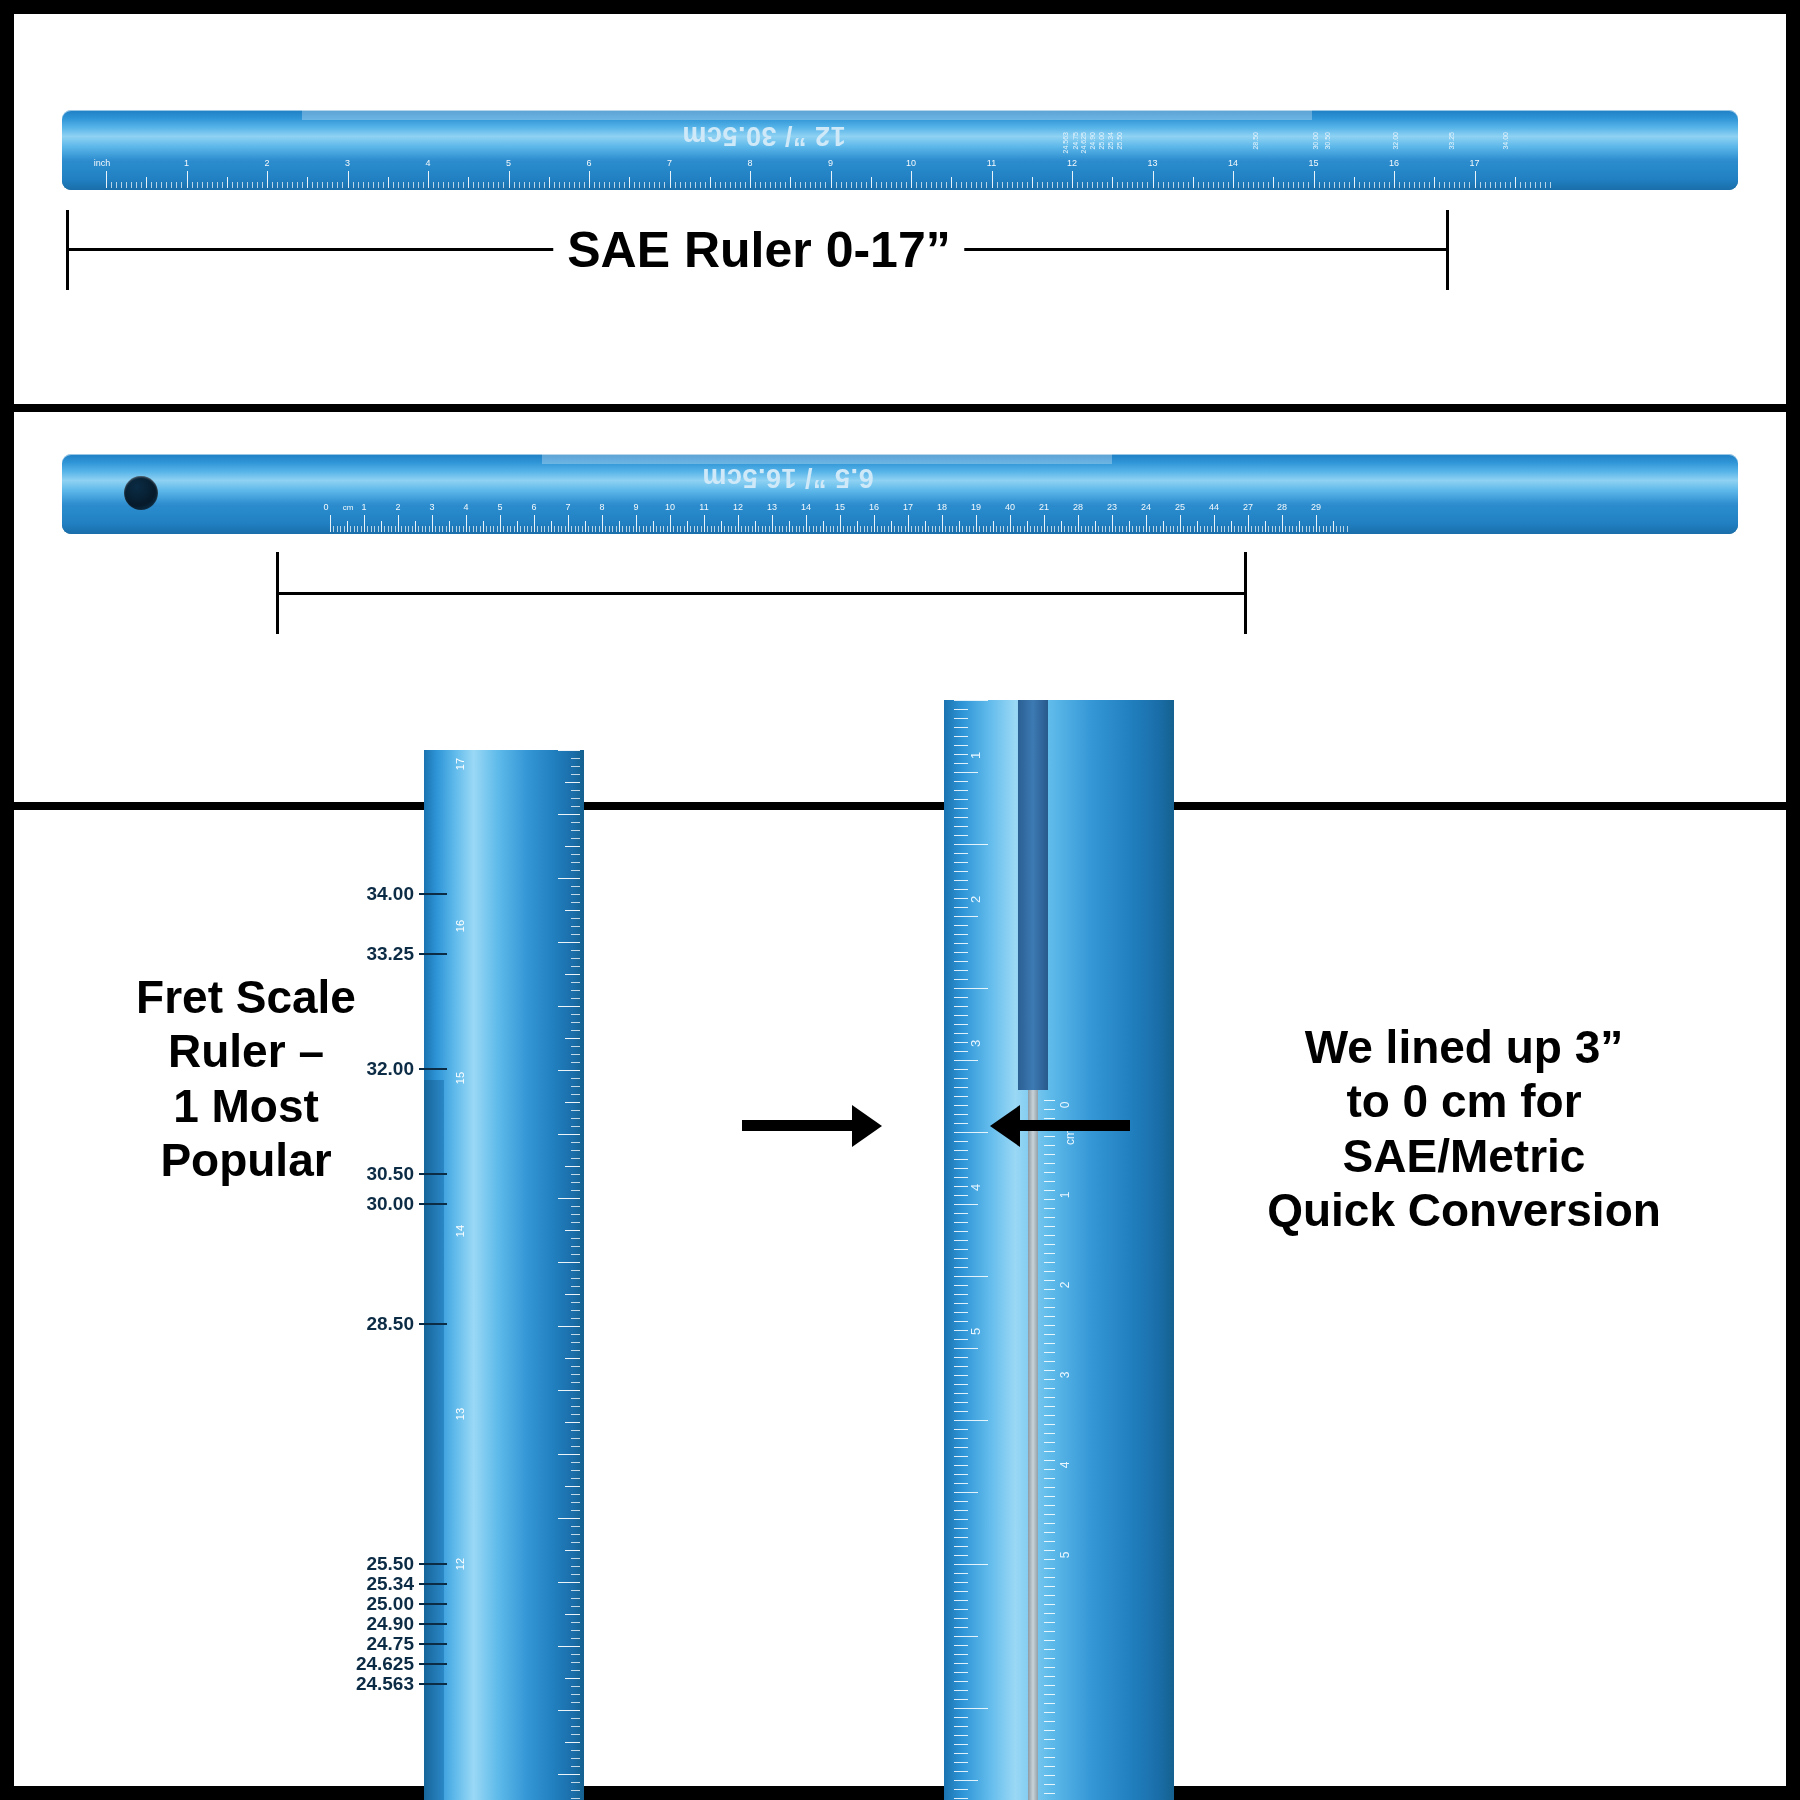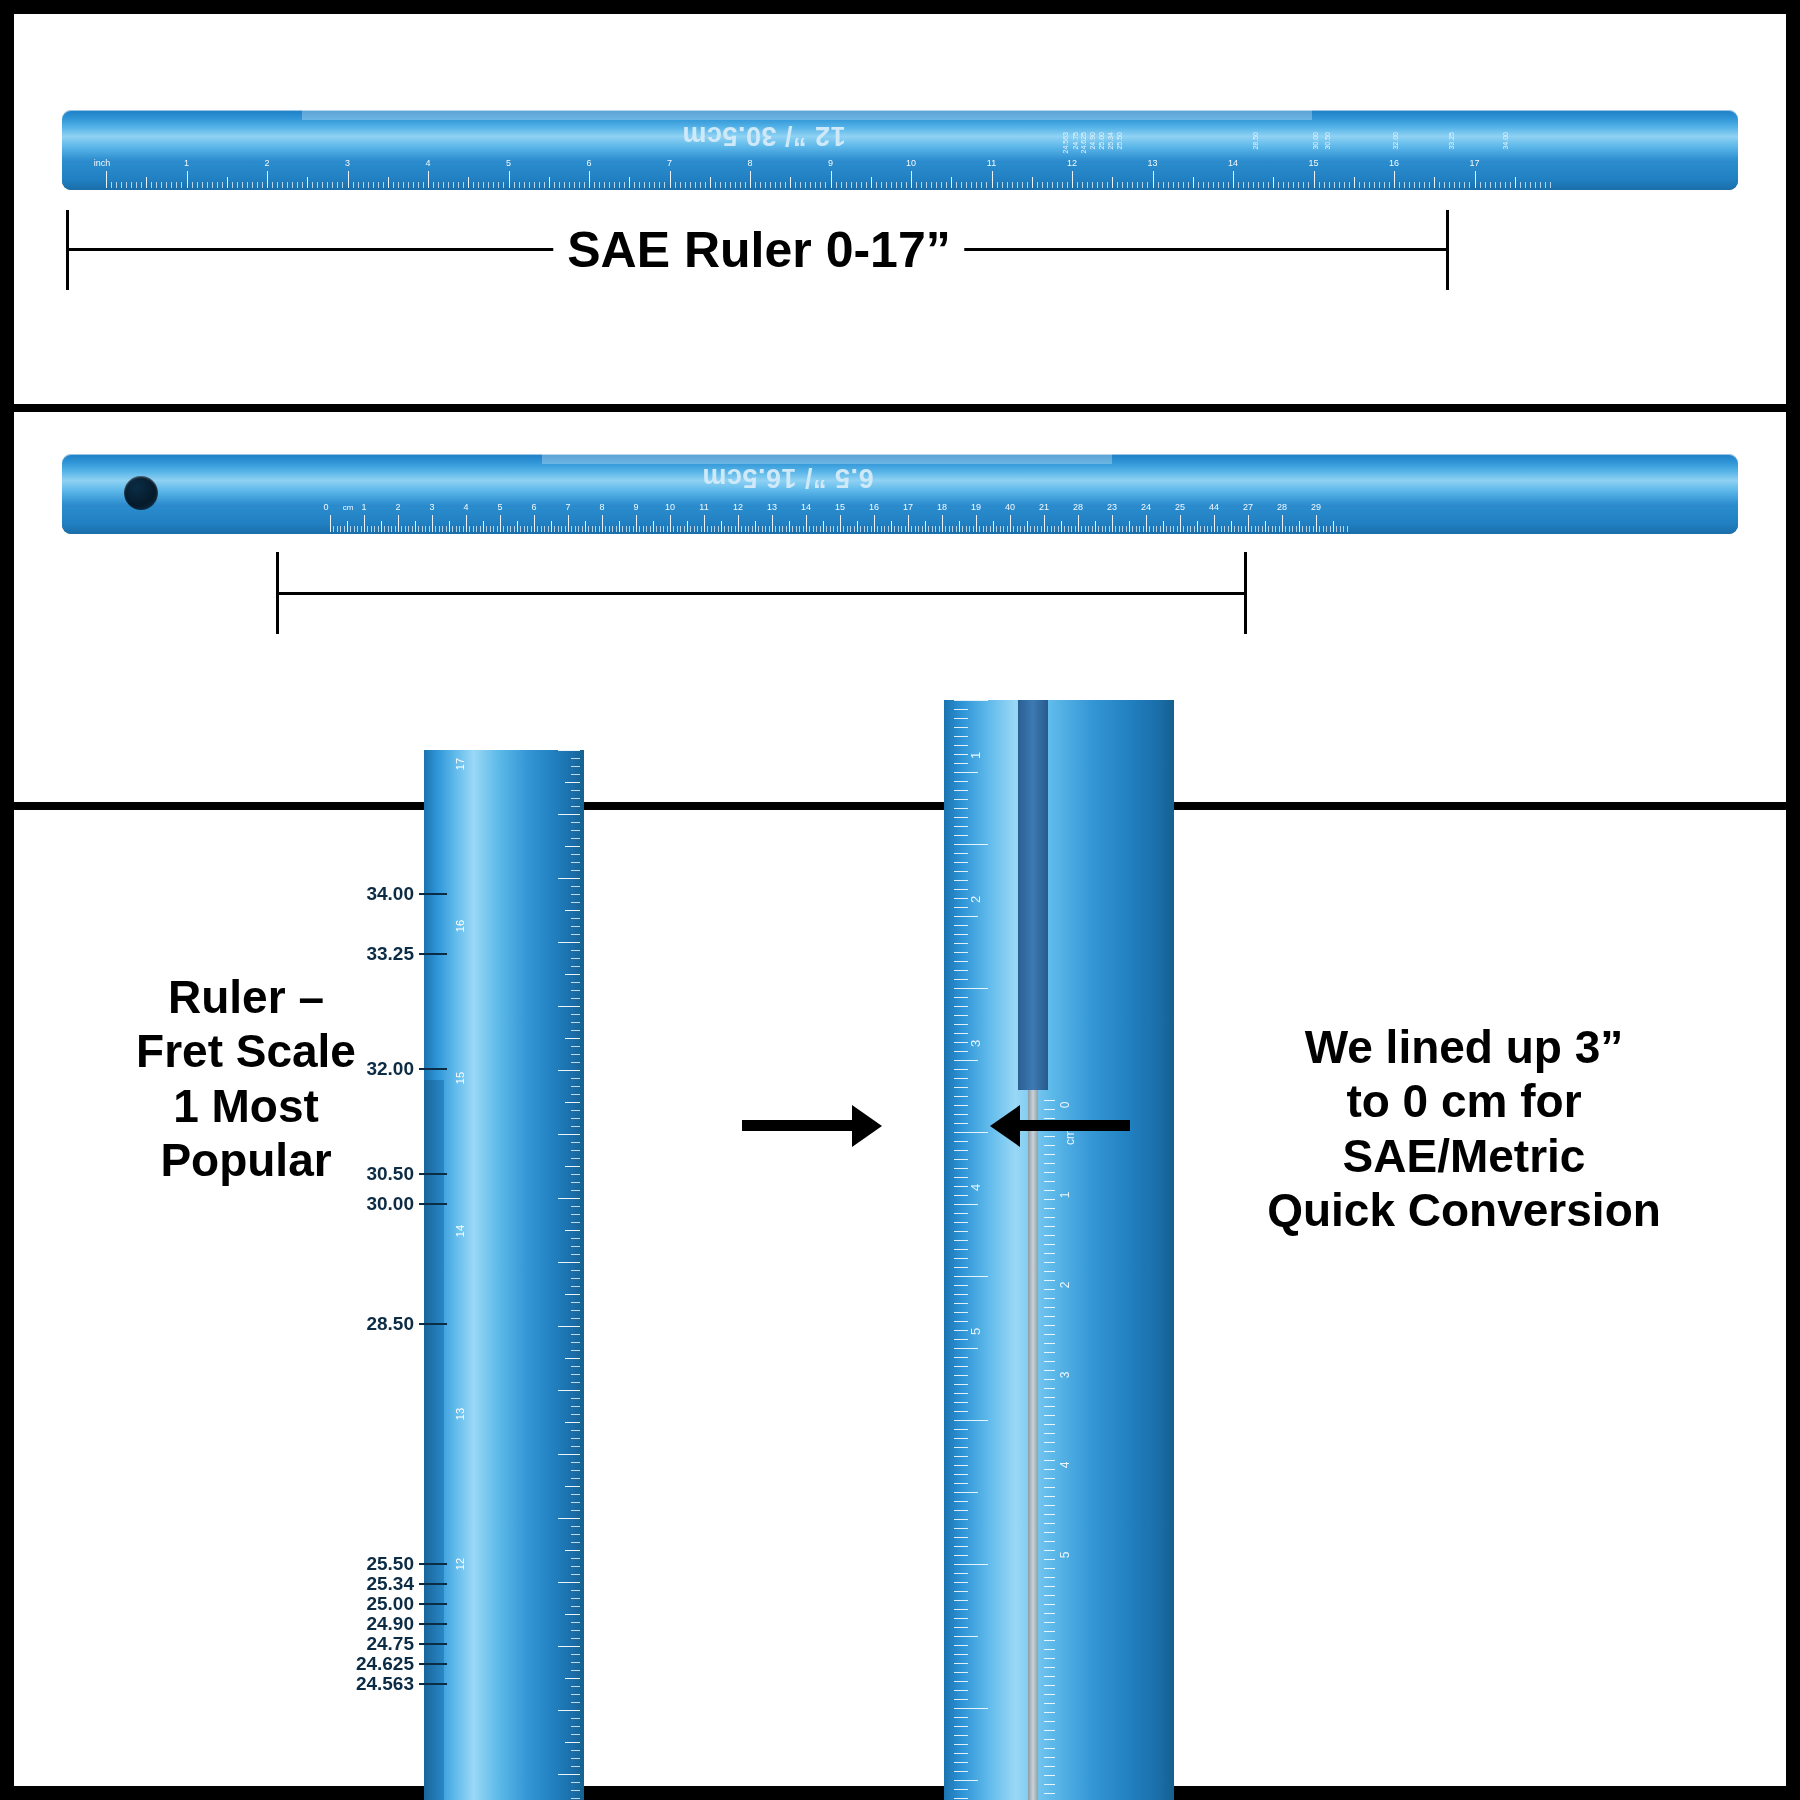--- a/index.html
+++ b/index.html
@@ -1165,22 +1165,22 @@
     <div class="arrow right" style="left:728px;top:310px;width:140px;">
       <div class="shaft" style="left:0;width:112px;"></div>
       <div class="head" style="left:110px;"></div>
     </div>
     <div class="arrow left" style="left:976px;top:310px;width:140px;">
       <div class="shaft" style="left:28px;width:112px;"></div>
       <div class="head" style="left:0;"></div>
     </div>
 
     <div class="detail-text" id="fret-text" style="left:62px;top:160px;width:340px;">
+      <div>Fret Scale</div>
       <div>Ruler –</div>
-      <div>Fret Scale</div>
       <div>1 Most</div>
       <div>Popular</div>
     </div>
 
     <div class="detail-text" id="conv-text" style="left:1160px;top:210px;width:580px;">
       <div>We lined up 3”</div>
       <div>to 0 cm for</div>
       <div>SAE/Metric</div>
       <div>Quick Conversion</div>
     </div>

